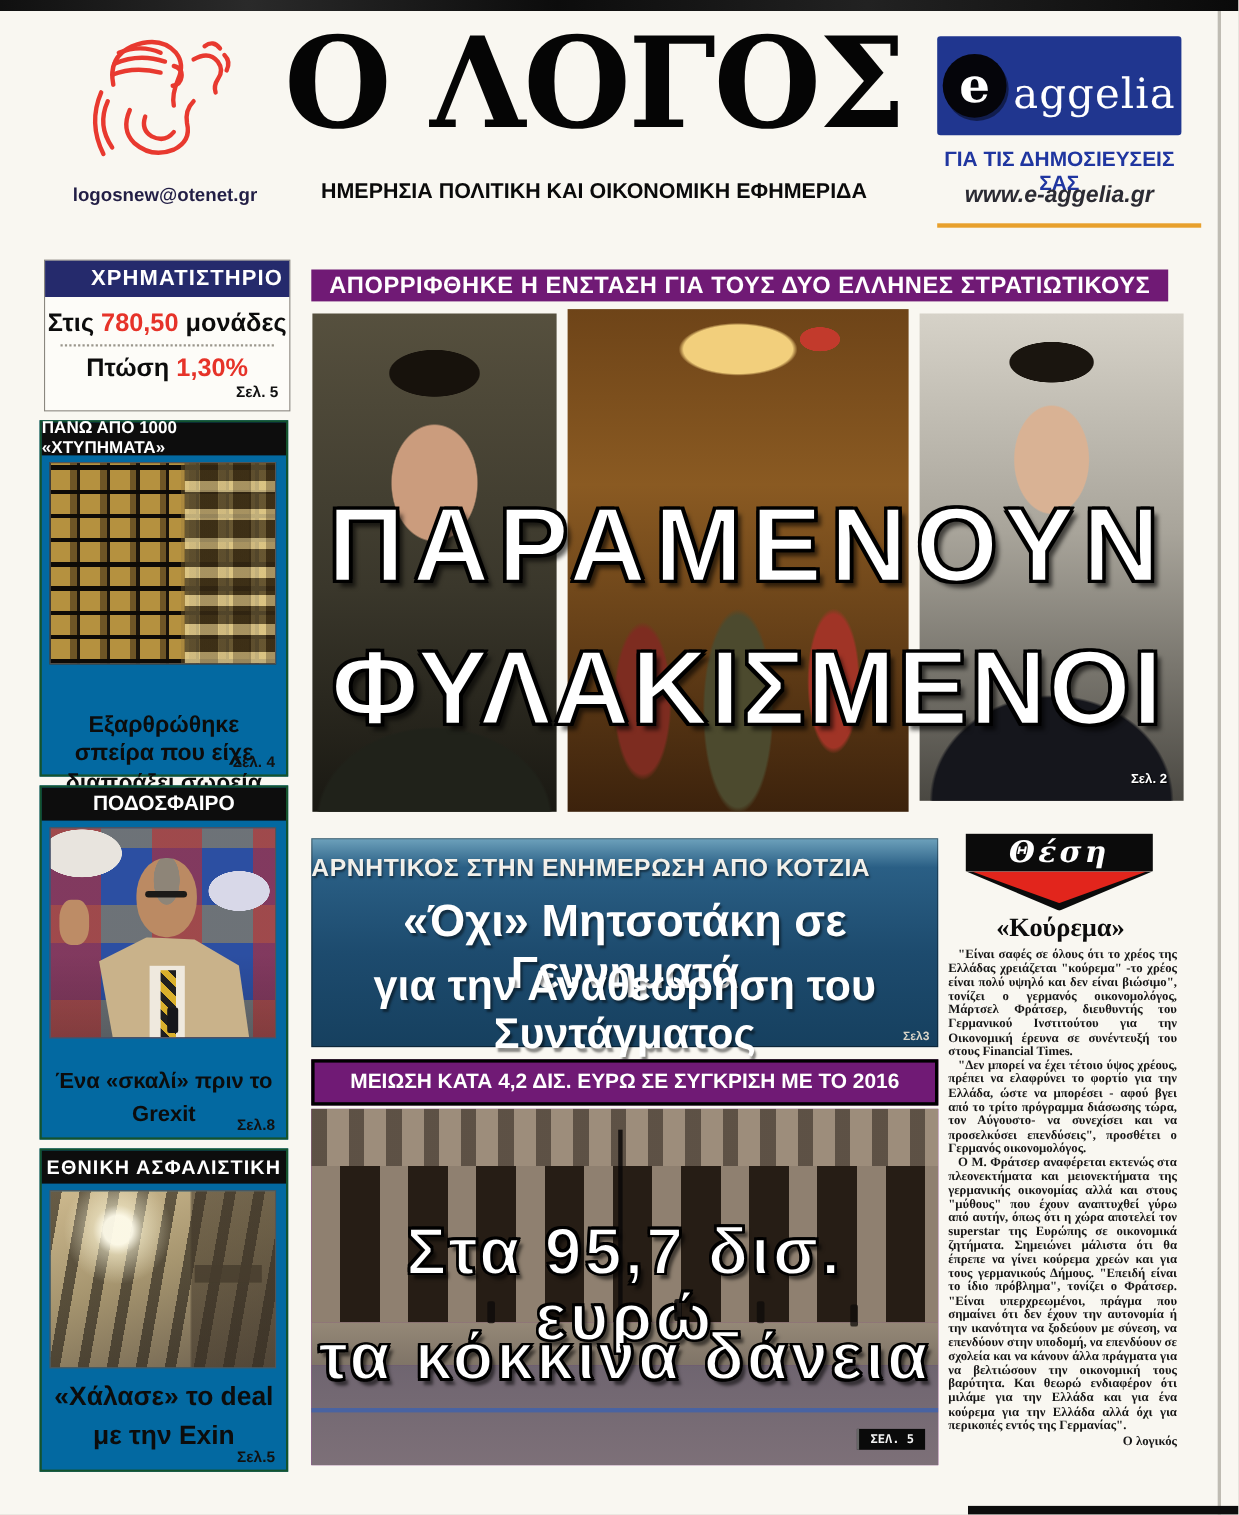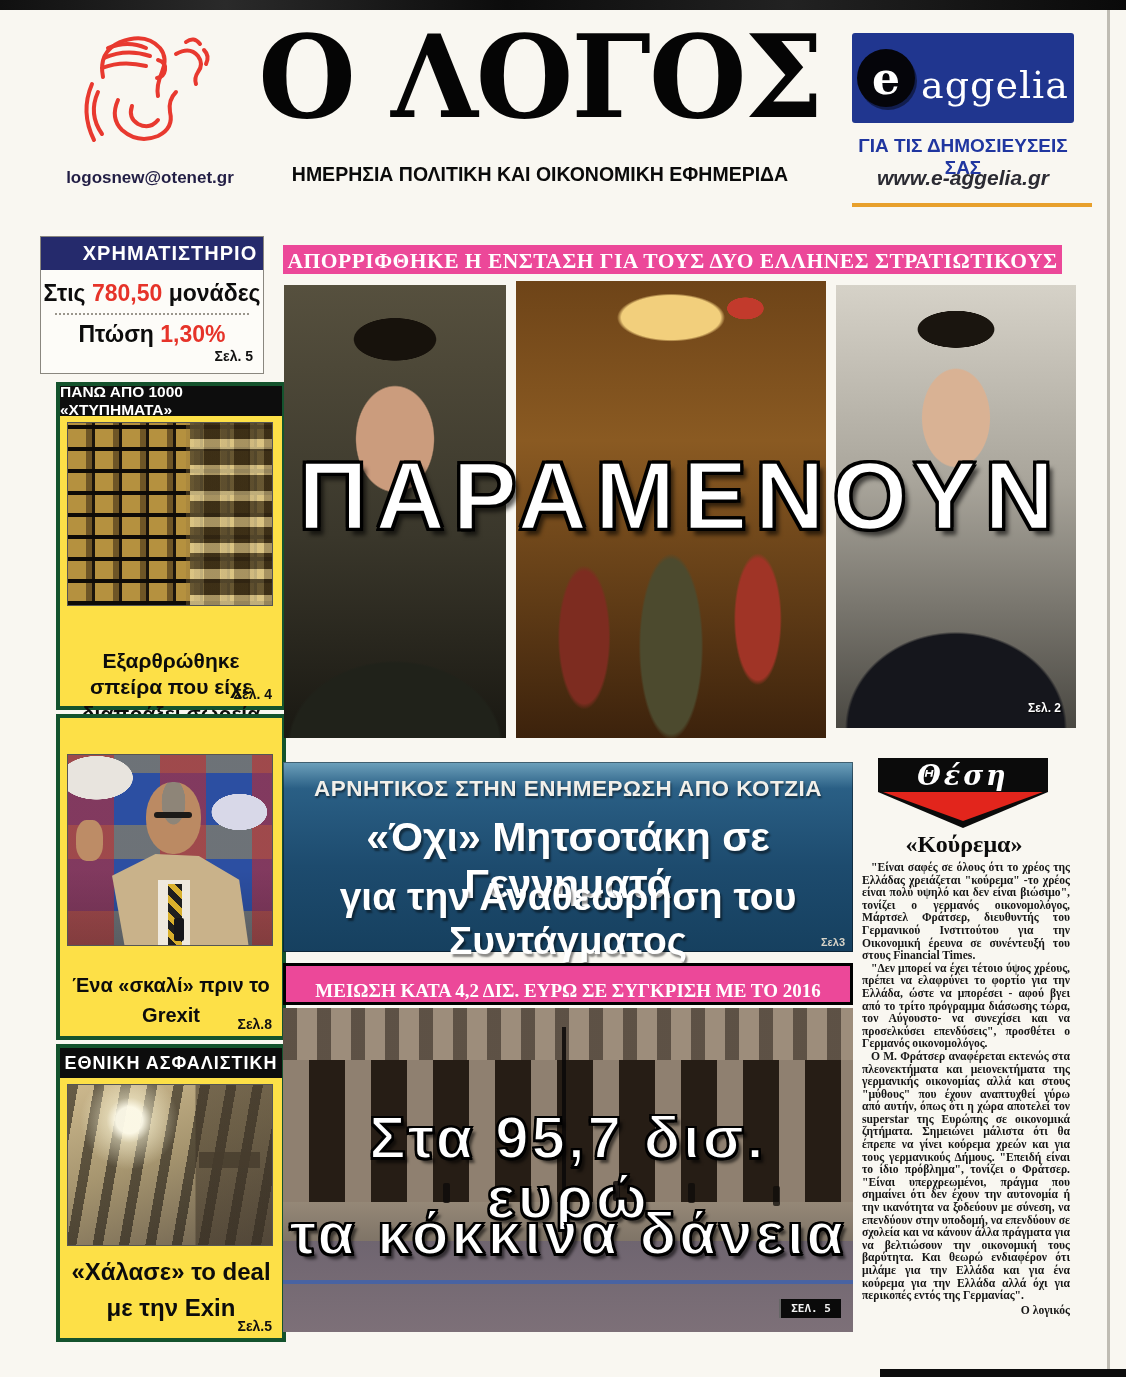--- a/index.html
+++ b/index.html
@@ -26,25 +26,25 @@
       font-family:"DejaVu Serif",serif;font-weight:bold;font-size:44px;color:#fff;}
   .ad-word{font-family:"DejaVu Serif",serif;font-size:38px;color:#fff;letter-spacing:1px;margin-top:14px;}
   .ad-line1{left:840px;top:135px;width:246px;text-align:center;font-weight:bold;font-size:19px;color:#2036a0;}
   .ad-url{left:840px;top:166px;width:246px;text-align:center;font-weight:bold;font-style:italic;font-size:21px;color:#2b2b33;}
   .ad-topline{left:852px;top:203px;width:240px;height:4px;background:#e8a02c;}
 
   .issue-bar{left:38px;top:211px;width:1088px;height:19px;background:#e63329;}
   .issue-text{position:absolute;left:295px;top:2px;font-weight:bold;font-size:13.5px;color:#fff;letter-spacing:.3px;}
 
   
-  .black-banner{background:#ec4899;color:#fff;font-weight:bold;display:flex;align-items:flex-end;justify-content:center;font-family:Liberation Serif, serif;}
+  .black-banner{background:#701a75;color:#fff;font-weight:bold;display:flex;align-items:center;justify-content:center;}
   .pageref{font-weight:bold;font-size:14px;color:#111;text-align:right;}
 
   
-  .sbox{left:56px;width:222px;background:#fde047;border:4px solid #14532d;}
+  .sbox{left:36px;width:222px;background:#0369a1;border:2px solid #14532d;}
   .sbox-head{height:30px;background:#0d0d0d;color:#fff;font-weight:bold;display:flex;align-items:center;justify-content:center;}
   .sbox-caption{font-weight:bold;color:#0c0c0c;text-align:center;line-height:1.25;}
   .stockbox{left:40px;top:236px;width:222px;border:1px solid #8a877f;background:#fdfcf8;}
   .stock-head{height:33px;background:#252a6c;color:#fff;font-weight:bold;font-size:20px;display:flex;align-items:center;justify-content:center;letter-spacing:1px;padding-left:36px;}
   .stock-line{text-align:center;font-weight:bold;font-size:23px;color:#0c0c0c;}
   .stock-red{color:#e63329;}
   .dotline{border-top:2px dotted #9a968c;margin:6px 14px;}
   .photo{position:absolute;overflow:hidden;}
   .photo-frame{border:1px solid #555;}
 
@@ -106,21 +106,21 @@
 
   .lead-head{color:#fff;font-weight:bold;text-align:center;letter-spacing:2px;line-height:1;
      -webkit-text-stroke:2.5px #000;
      text-shadow:5px 6px 4px rgba(0,0,0,.6), -2px -2px 0 #000, 2px -2px 0 #000, -2px 2px 0 #000, 2px 2px 0 #000;}
   .lead-pageref{color:#fff;font-size:12px;font-weight:bold;text-shadow:1px 1px 1px #000;}
 
   
   .blue-box{left:283px;top:762px;width:570px;height:190px;
      background:linear-gradient(#6ea2bc 0%,#2a5f85 14%,#1d4b6e 55%,#16405f 100%);
      box-shadow:inset 0 0 0 1px rgba(0,0,0,.4);}
-  .blue-kicker{position:absolute;left:0;top:14px;width:100%;text-align:center;color:#f2f0ea;font-weight:bold;font-size:22.5px;letter-spacing:.5px;text-shadow:1px 2px 2px rgba(0,0,0,.5);}
+  .blue-kicker{position:absolute;left:0;top:14px;width:100%;text-align:left;color:#f2f0ea;font-weight:bold;font-size:22.5px;letter-spacing:.5px;text-shadow:1px 2px 2px rgba(0,0,0,.5);}
   .blue-l1{position:absolute;left:0;top:52px;width:100%;text-align:center;color:#fff;font-weight:bold;font-size:41px;text-shadow:2px 3px 2px rgba(0,0,0,.45);}
   .blue-l2{position:absolute;left:0;top:113px;width:100%;text-align:center;color:#fff;font-weight:bold;font-size:39px;text-shadow:2px 3px 2px rgba(0,0,0,.45);}
   .blue-page{position:absolute;right:8px;bottom:4px;color:#d8d4c8;font-size:11px;font-weight:bold;}
 
   
   .ph-bank{left:283px;top:1008px;width:570px;height:324px;background:#701a75;}
   .bank-top{position:absolute;left:0;top:0;width:100%;height:16%;
      background:repeating-linear-gradient(90deg,rgba(30,22,16,.5) 0 14px,rgba(0,0,0,0) 14px 34px),#9d8d7b;}
   .bank-cols{position:absolute;left:0;top:16%;width:100%;height:44%;
      background:repeating-linear-gradient(90deg,#8f8070 0 26px,#261d15 26px 62px);}
@@ -201,20 +201,21 @@
   </div>
 
   <div class="abs sbox" style="top:382px;height:320px;">
     <div class="sbox-head" style="font-size:15.5px;">ΠΑΝΩ ΑΠΟ 1000 «ΧΤΥΠΗΜΑΤΑ»</div>
     <div class="photo photo-frame ph-jewels" style="left:7px;top:36px;width:204px;height:182px;"></div>
     <div class="sbox-caption" style="position:absolute;left:4px;top:226px;width:214px;font-size:21px;margin-top:36px;">Εξαρθρώθηκε σπείρα που είχε διαπράξει σωρεία κλοπών σε σπίτια</div>
     <div class="pageref" style="position:absolute;right:10px;bottom:4px;">Σελ. 4</div>
   </div>
 
   <div class="abs sbox" style="top:714px;height:318px;">
+    <div class="sbox-head" style="font-size:19px;">ΠΟΔΟΣΦΑΙΡΟ</div>
     <div class="photo photo-frame ph-foot" style="left:7px;top:36px;width:204px;height:190px;">
       <div class="foot-hand"></div>
       <div class="foot-suit"></div>
       <div class="foot-shirt"></div>
       <div class="foot-tie"></div>
       <div class="foot-head"></div>
       <div class="foot-glasses"></div>
       <div class="foot-mic"></div>
     </div>
     <div class="sbox-caption" style="position:absolute;left:4px;top:240px;width:214px;font-size:20px;line-height:1.5;margin-top:12px;">Ένα «σκαλί» πριν το Grexit</div>
@@ -232,20 +233,21 @@
 
   <div class="abs black-banner" style="left:283px;top:245px;width:779px;height:29px;font-size:21.5px;letter-spacing:.5px;">
     <span>ΑΠΟΡΡΙΦΘΗΚΕ Η ΕΝΣΤΑΣΗ ΓΙΑ ΤΟΥΣ ΔΥΟ ΕΛΛΗΝΕΣ ΣΤΡΑΤΙΩΤΙΚΟΥΣ</span>
   </div>
 
   <div class="abs" style="left:283px;top:281px;width:794px;height:459px;">
     <div class="photo ph-soldierA" style="left:1px;top:4px;width:222px;height:453px;"></div>
     <div class="photo ph-court" style="left:233px;top:0;width:310px;height:457px;"></div>
     <div class="photo ph-soldierB" style="left:553px;top:4px;width:240px;height:443px;"></div>
     <div class="abs lead-head" style="left:0;top:167px;width:100%;font-size:96px;letter-spacing:8px;">ΠΑΡΑΜΕΝΟΥΝ</div>
+    <div class="abs lead-head" style="left:0;top:297px;width:100%;font-size:96px;letter-spacing:2px;">ΦΥΛΑΚΙΣΜΕΝΟΙ</div>
     <div class="abs lead-pageref" style="right:16px;top:420px;">Σελ. 2</div>
   </div>
 
   <div class="abs blue-box">
     <div class="blue-kicker">ΑΡΝΗΤΙΚΟΣ ΣΤΗΝ ΕΝΗΜΕΡΩΣΗ ΑΠΟ ΚΟΤΖΙΑ</div>
     <div class="blue-l1">«Όχι» Μητσοτάκη σε Γεννηματά</div>
     <div class="blue-l2">για την Αναθεώρηση του Συντάγματος</div>
     <div class="blue-page">Σελ3</div>
   </div>
 

